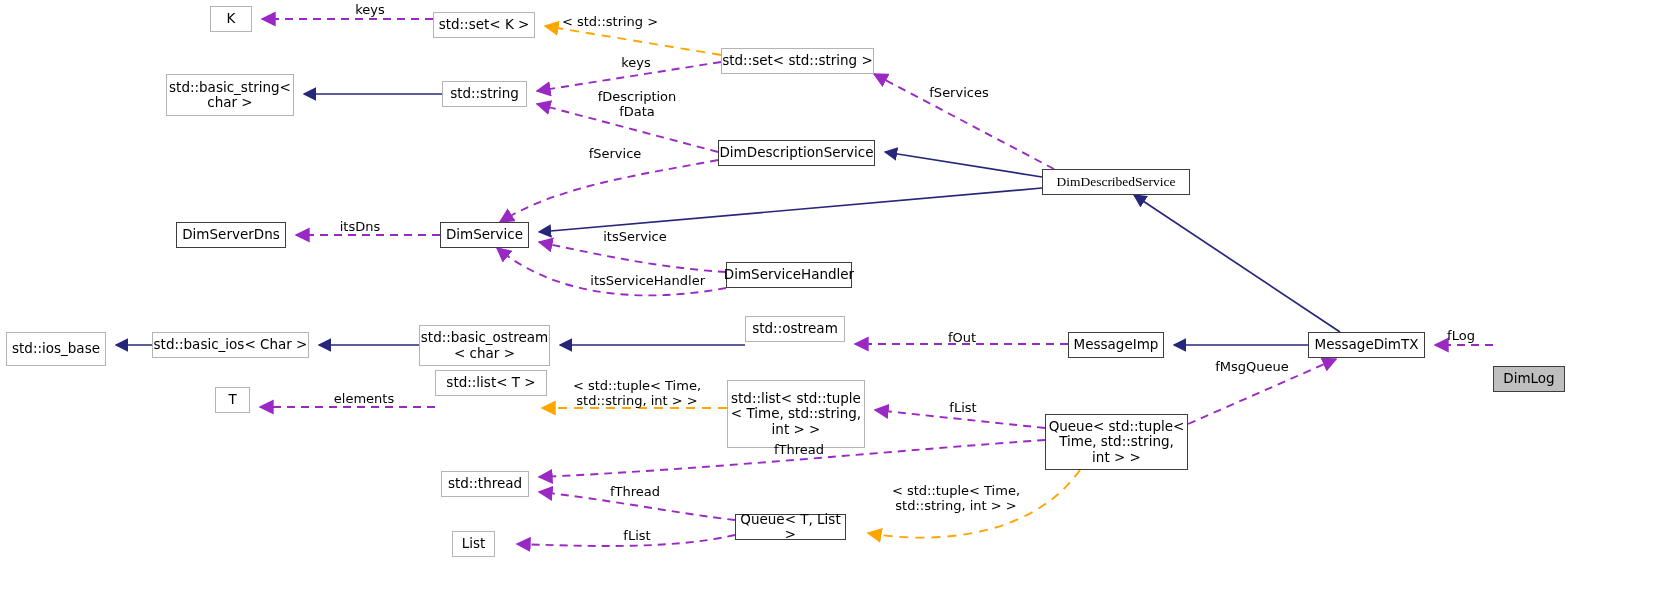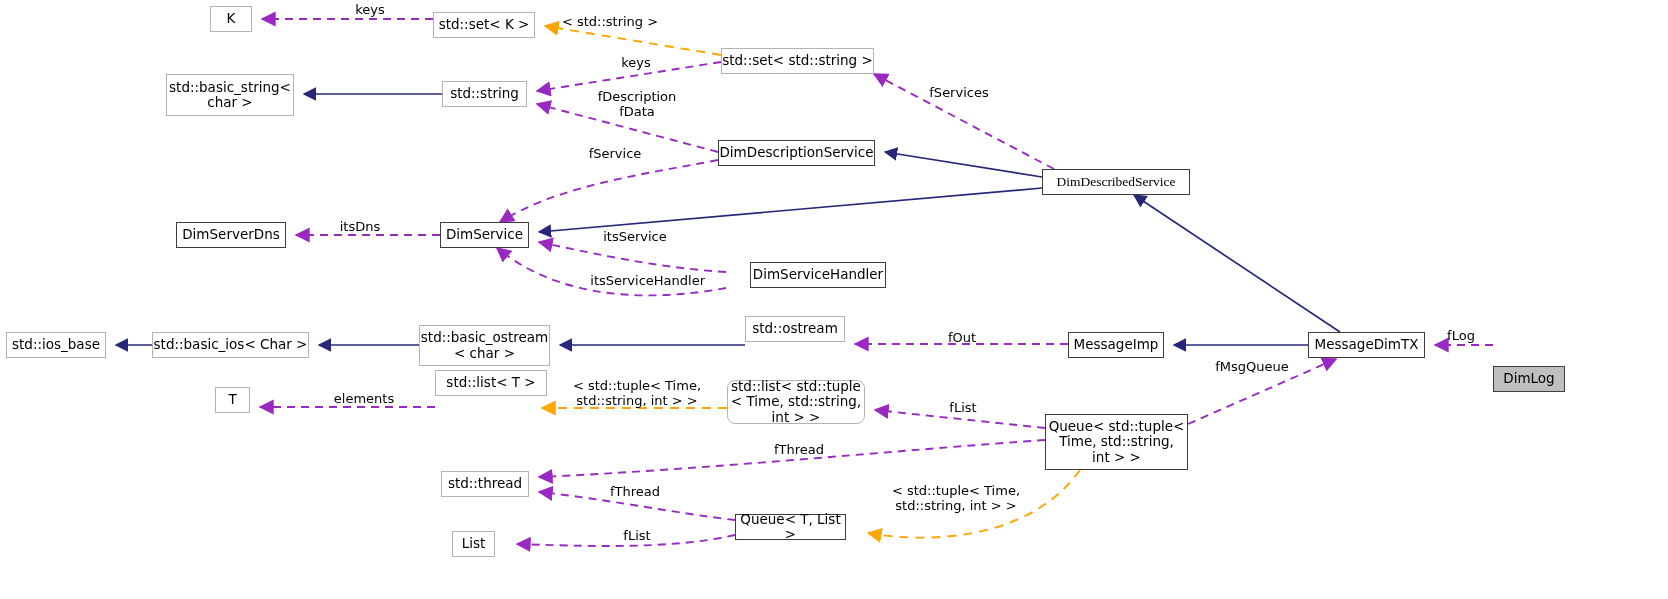--- a/index.html
+++ b/index.html
@@ -102,32 +102,32 @@
 <div class="node light" style="left: 210px; top: 6px; width: 42px; height: 26px;">K</div>
     <div class="node light" style="left: 433px; top: 6px; width: 102px; height: 26px; margin-top: 6px;">std::set&lt; K &gt;</div>
     <div class="node light" style="left: 721px; top: 48px; width: 153px; height: 26px;">std::set&lt; std::string &gt;</div>
     <div class="node light" style="left: 166px; top: 74px; width: 128px; height: 42px;">std::basic_string&lt;
 char &gt;</div>
     <div class="node light" style="left: 442px; top: 81px; width: 85px; height: 26px;">std::string</div>
     <div class="node dark" style="left: 718px; top: 140px; width: 157px; height: 26px;">DimDescriptionService</div>
     <div class="node dark" style="left: 1042px; top: 169px; width: 148px; height: 26px; font-family: Liberation Serif, serif;">DimDescribedService</div>
     <div class="node dark" style="left: 176px; top: 222px; width: 110px; height: 26px;">DimServerDns</div>
     <div class="node dark" style="left: 440px; top: 222px; width: 89px; height: 26px;">DimService</div>
-    <div class="node dark" style="left: 726px; top: 262px; width: 136px; height: 26px; margin-left: 24px;">DimServiceHandler</div>
-    <div class="node light" style="left: 6px; top: 332px; width: 100px; height: 26px;">std::ios_base</div>
+    <div class="node dark" style="left: 726px; top: 262px; width: 126px; height: 26px;">DimServiceHandler</div>
+    <div class="node light" style="left: 6px; top: 332px; width: 100px; height: 34px;">std::ios_base</div>
     <div class="node light" style="left: 152px; top: 332px; width: 157px; height: 26px;">std::basic_ios&lt; Char &gt;</div>
     <div class="node light" style="left: 419px; top: 325px; width: 131px; height: 41px;">std::basic_ostream
 &lt; char &gt;</div>
     <div class="node light" style="left: 745px; top: 316px; width: 100px; height: 26px;">std::ostream</div>
     <div class="node dark" style="left: 1068px; top: 332px; width: 96px; height: 26px;">MessageImp</div>
     <div class="node dark" style="left: 1308px; top: 332px; width: 117px; height: 26px;">MessageDimTX</div>
     <div class="node hl" style="left: 1493px; top: 332px; width: 72px; height: 26px;">DimLog</div>
     <div class="node light" style="left: 215px; top: 387px; width: 35px; height: 26px;">T</div>
     <div class="node light" style="left: 435px; top: 370px; width: 112px; height: 26px;">std::list&lt; T &gt;</div>
-    <div class="node light" style="left: 727px; top: 380px; width: 138px; height: 44px; border-radius: 8px;">std::list&lt; std::tuple
+    <div class="node light" style="left: 727px; top: 380px; width: 138px; height: 68px;">std::list&lt; std::tuple
 &lt; Time, std::string,
 int &gt; &gt;</div>
     <div class="node dark" style="left: 1045px; top: 414px; width: 143px; height: 56px;">Queue&lt; std::tuple&lt;
 Time, std::string,
 int &gt; &gt;</div>
     <div class="node light" style="left: 441px; top: 471px; width: 88px; height: 26px;">std::thread</div>
     <div class="node light" style="left: 452px; top: 531px; width: 43px; height: 26px;">List</div>
     <div class="node dark" style="left: 735px; top: 514px; width: 111px; height: 26px;">Queue&lt; T, List &gt;</div>
     <div class="elabel" style="left: 340px; top: 2px; width: 60px;">keys</div>
     <div class="elabel" style="left: 555px; top: 14px; width: 110px;">&lt; std::string &gt;</div>

